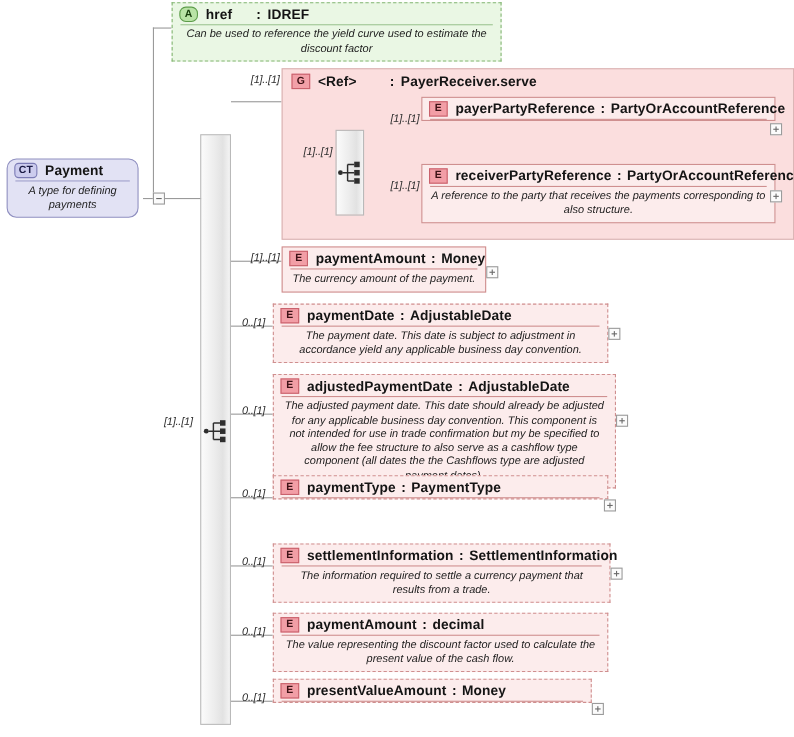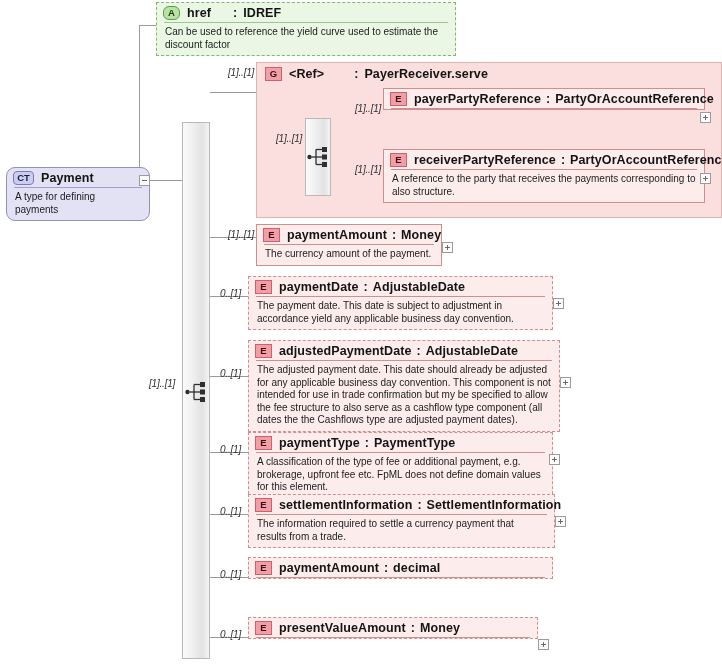--- a/index.html
+++ b/index.html
@@ -98,23 +98,25 @@
     color: #141414;
     letter-spacing: 0.1px;
   }
   .node-sep {
     height: 0;
     border-top: 1px solid #bdbdbd;
     margin: 0 7px;
   }
   .node-doc {
     font-size: 10px;
+    font-style: italic;
     color: #1c1c1c;
     line-height: 12.5px;
     padding: 3px 8px 4px 8px;
+    text-align: center;
   }
 
   
   .badge {
     box-sizing: border-box;
     width: 17px;
     height: 14px;
     margin-right: 7px;
     font-size: 9.5px;
     font-weight: bold;
@@ -181,21 +183,21 @@
   <div class="line-h" style="left:210px; top:376px; width:38px;"></div>
   <div class="line-h" style="left:210px; top:452px; width:38px;"></div>
   <div class="line-h" style="left:210px; top:514px; width:38px;"></div>
   <div class="line-h" style="left:210px; top:577px; width:38px;"></div>
   <div class="line-h" style="left:210px; top:637px; width:38px;"></div>
 
   <div class="line-h" style="left:281px; top:141px; width:24px;"></div>
   <div class="line-h" style="left:335px; top:111px; width:48px;"></div>
   <div class="line-h" style="left:335px; top:172px; width:48px;"></div>
 
-  <div class="node ctype" style="left:6px; top:167px; width:144px;">
+  <div class="node ctype" style="left:6px; top:144px; width:120px;">
     <div class="node-title">
       <span class="badge badge-ct">CT</span>
       <span class="node-name">Payment</span>
     </div>
     <div class="node-sep"></div>
     <div class="node-doc">A type for defining payments</div>
   </div>
   <div class="toggle" style="left:139px; top:175px;"></div>
 
   <div class="node attr dashed" style="left:156px; top:2px; width:300px;">
@@ -313,21 +315,20 @@
 
   <div class="card" style="left:220px; top:444px;">0..[1]</div>
   <div class="node elem dashed" style="left:248px; top:432px; width:305px;">
     <div class="node-title">
       <span class="badge badge-e">E</span>
       <span class="node-name">paymentType</span>
       <span class="type-sep" style="margin:0 5px;">:</span>
       <span class="node-name">PaymentType</span>
     </div>
     <div class="node-sep"></div>
-    <div class="node-doc">A classification of the type of fee or additional payment, e.g. brokerage, upfront fee etc. FpML does not define domain values for this element.</div>
   </div>
   <div class="toggle plus" style="left:549px; top:454px;"></div>
 
   <div class="card" style="left:220px; top:506px;">0..[1]</div>
   <div class="node elem dashed" style="left:248px; top:494px; width:307px;">
     <div class="node-title">
       <span class="badge badge-e">E</span>
       <span class="node-name">settlementInformation</span>
       <span class="type-sep" style="margin:0 5px;">:</span>
       <span class="node-name">SettlementInformation</span>
@@ -339,20 +340,21 @@
 
   <div class="card" style="left:220px; top:569px;">0..[1]</div>
   <div class="node elem dashed" style="left:248px; top:557px; width:305px;">
     <div class="node-title">
       <span class="badge badge-e">E</span>
       <span class="node-name">paymentAmount</span>
       <span class="type-sep" style="margin:0 5px;">:</span>
       <span class="node-name">decimal</span>
     </div>
     <div class="node-sep"></div>
+    <div class="node-doc">The value representing the discount factor used to calculate the present value of the cash flow.</div>
   </div>
 
   <div class="card" style="left:220px; top:629px;">0..[1]</div>
   <div class="node elem dashed" style="left:248px; top:617px; width:290px;">
     <div class="node-title">
       <span class="badge badge-e">E</span>
       <span class="node-name">presentValueAmount</span>
       <span class="type-sep" style="margin:0 5px;">:</span>
       <span class="node-name">Money</span>
     </div>

